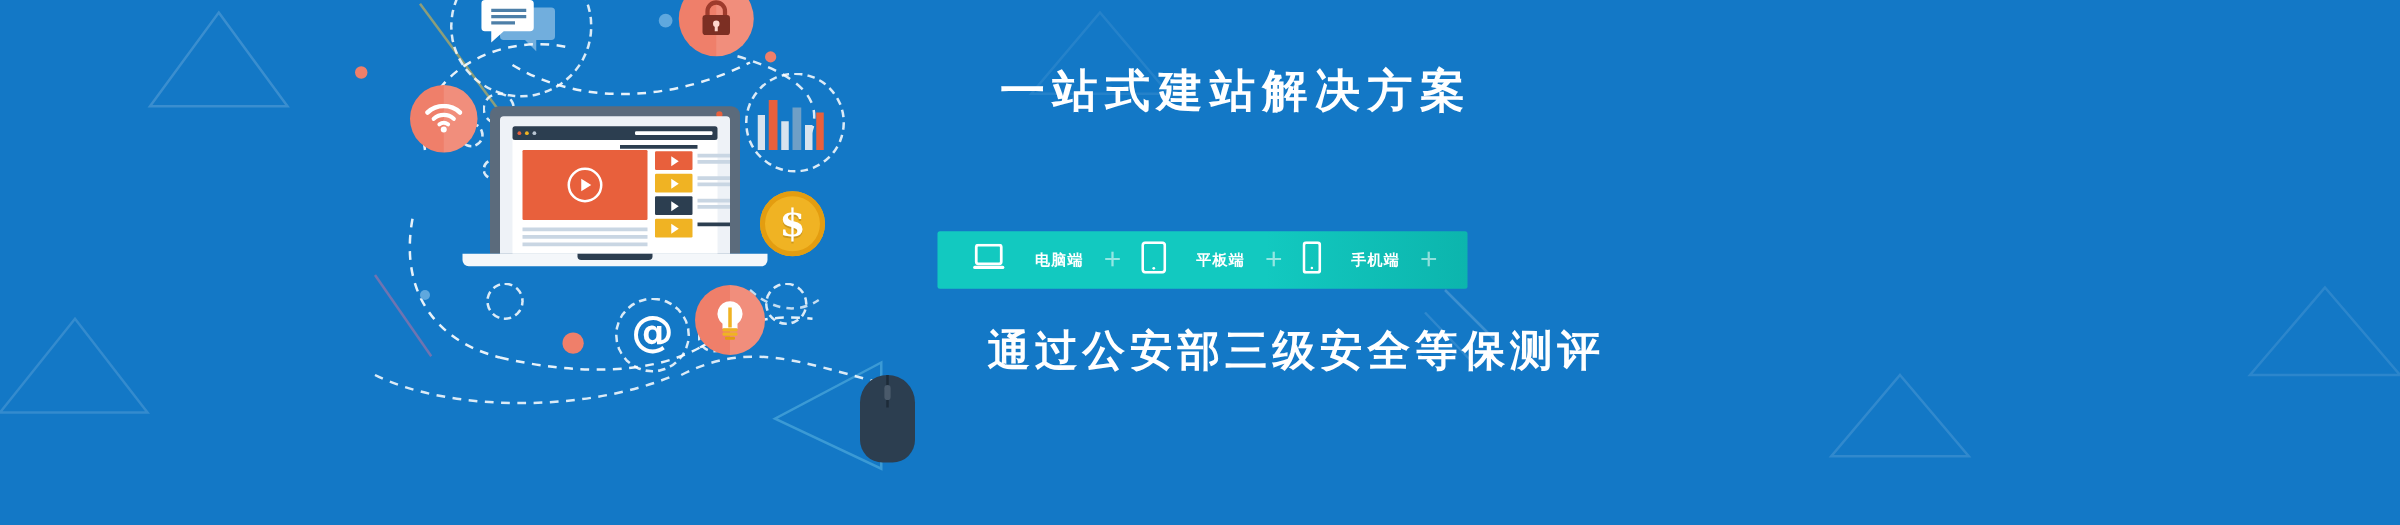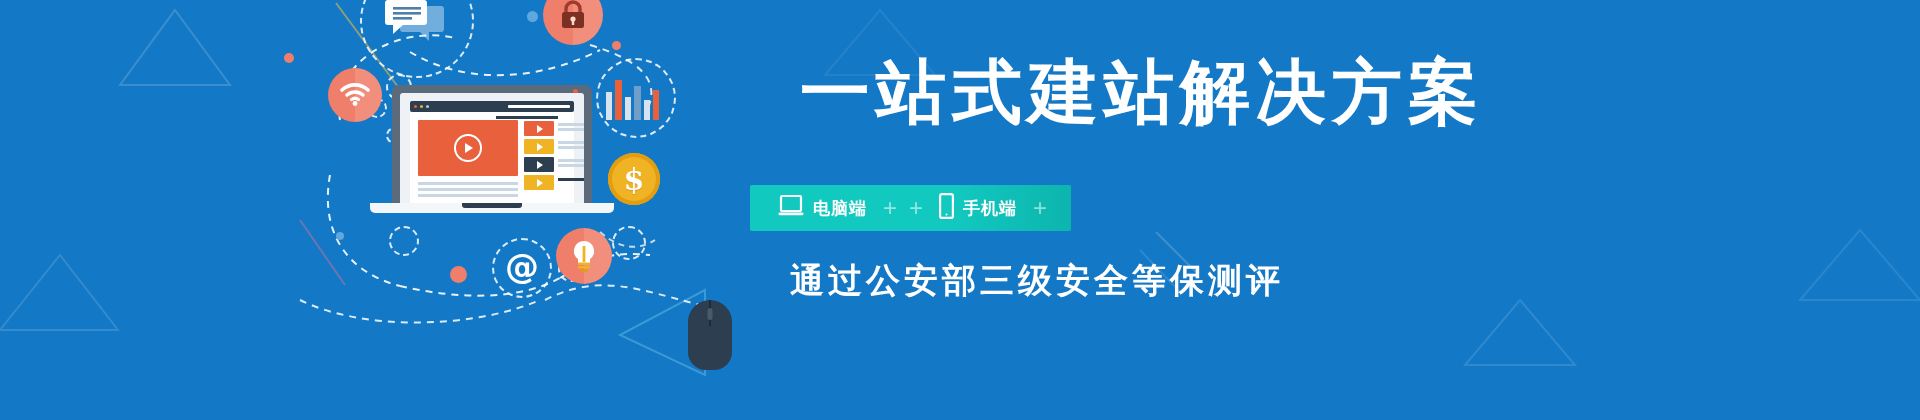--- a/index.html
+++ b/index.html
@@ -94,34 +94,35 @@
     position:absolute;left:50%;top:0;width:2px;height:26px;background:#1d2b38;transform:translateX(-50%);
   }
   .mouse-wheel{
     position:absolute;left:50%;top:8px;width:5px;height:12px;border-radius:3px;
     background:#4a5a6b;transform:translateX(-50%);
   }
   
   .right{position:absolute;left:800px;top:0;width:1120px;height:420px;}
   .headline{
     position:absolute;left:0;top:58px;
-    font-size:70px;font-weight:bold;color:#ffffff;
+    font-size:36px;font-weight:bold;color:#ffffff;
     letter-spacing:6px;line-height:1;white-space:nowrap;
-    font-family:Liberation Serif, serif;
+    font-family:Liberation Mono, monospace;
   }
   .tagbar{
     position:absolute;left:-50px;top:185px;height:46px;
     background:linear-gradient(90deg,#12c9c0 0%,#12c9c0 62%,#0cb5ad 100%);
     display:flex;align-items:center;
     padding:0 18px;border-radius:2px;white-space:nowrap;
   }
   .tag{display:flex;align-items:center;gap:9px;padding:0 10px;}
   .tag-label{
-    color:#ffffff;font-size:17px;font-weight:bold;letter-spacing:1px;
+    color:#ffffff;font-size:12px;font-weight:bold;letter-spacing:1px;
     font-family:"DejaVu Sans","Liberation Sans",sans-serif;
+    margin-left:15px;
   }
   .plus{
     color:rgba(255,255,255,.55);font-size:24px;font-weight:300;
     padding:0 6px;line-height:1;
   }
   .ic{display:block;}
   .subline{
     position:absolute;left:-10px;top:258px;
     font-size:34px;font-weight:bold;color:#ffffff;letter-spacing:4px;
     white-space:nowrap;
@@ -309,20 +310,29 @@
           <svg width="26" height="22" viewBox="0 0 26 22">
             <rect x="3" y="1" width="20" height="15" rx="1.6" fill="none" stroke="#fff" stroke-width="2.2"></rect>
             <rect x="0.5" y="17.6" width="25" height="2.6" rx="1.3" fill="#fff"></rect>
           </svg>
         </span>
         <span class="tag-label">电脑端</span>
       </div>
 
       <span class="plus">+</span>
 
+      <div class="tag">
+        <span class="ic">
+          <svg width="20" height="26" viewBox="0 0 20 26">
+            <rect x="1.1" y="1.1" width="17.8" height="23.8" rx="2.2" fill="none" stroke="#fff" stroke-width="2.2"></rect>
+            <circle cx="10" cy="21.6" r="1.1" fill="#fff"></circle>
+          </svg>
+        </span>
+        <span class="tag-label">平板端</span>
+      </div>
 
       <span class="plus">+</span>
 
       <div class="tag">
         <span class="ic">
           <svg width="15" height="26" viewBox="0 0 15 26">
             <rect x="1.1" y="1.1" width="12.8" height="23.8" rx="2" fill="none" stroke="#fff" stroke-width="2.2"></rect>
             <circle cx="7.5" cy="21.4" r="1" fill="#fff"></circle>
           </svg>
         </span>

